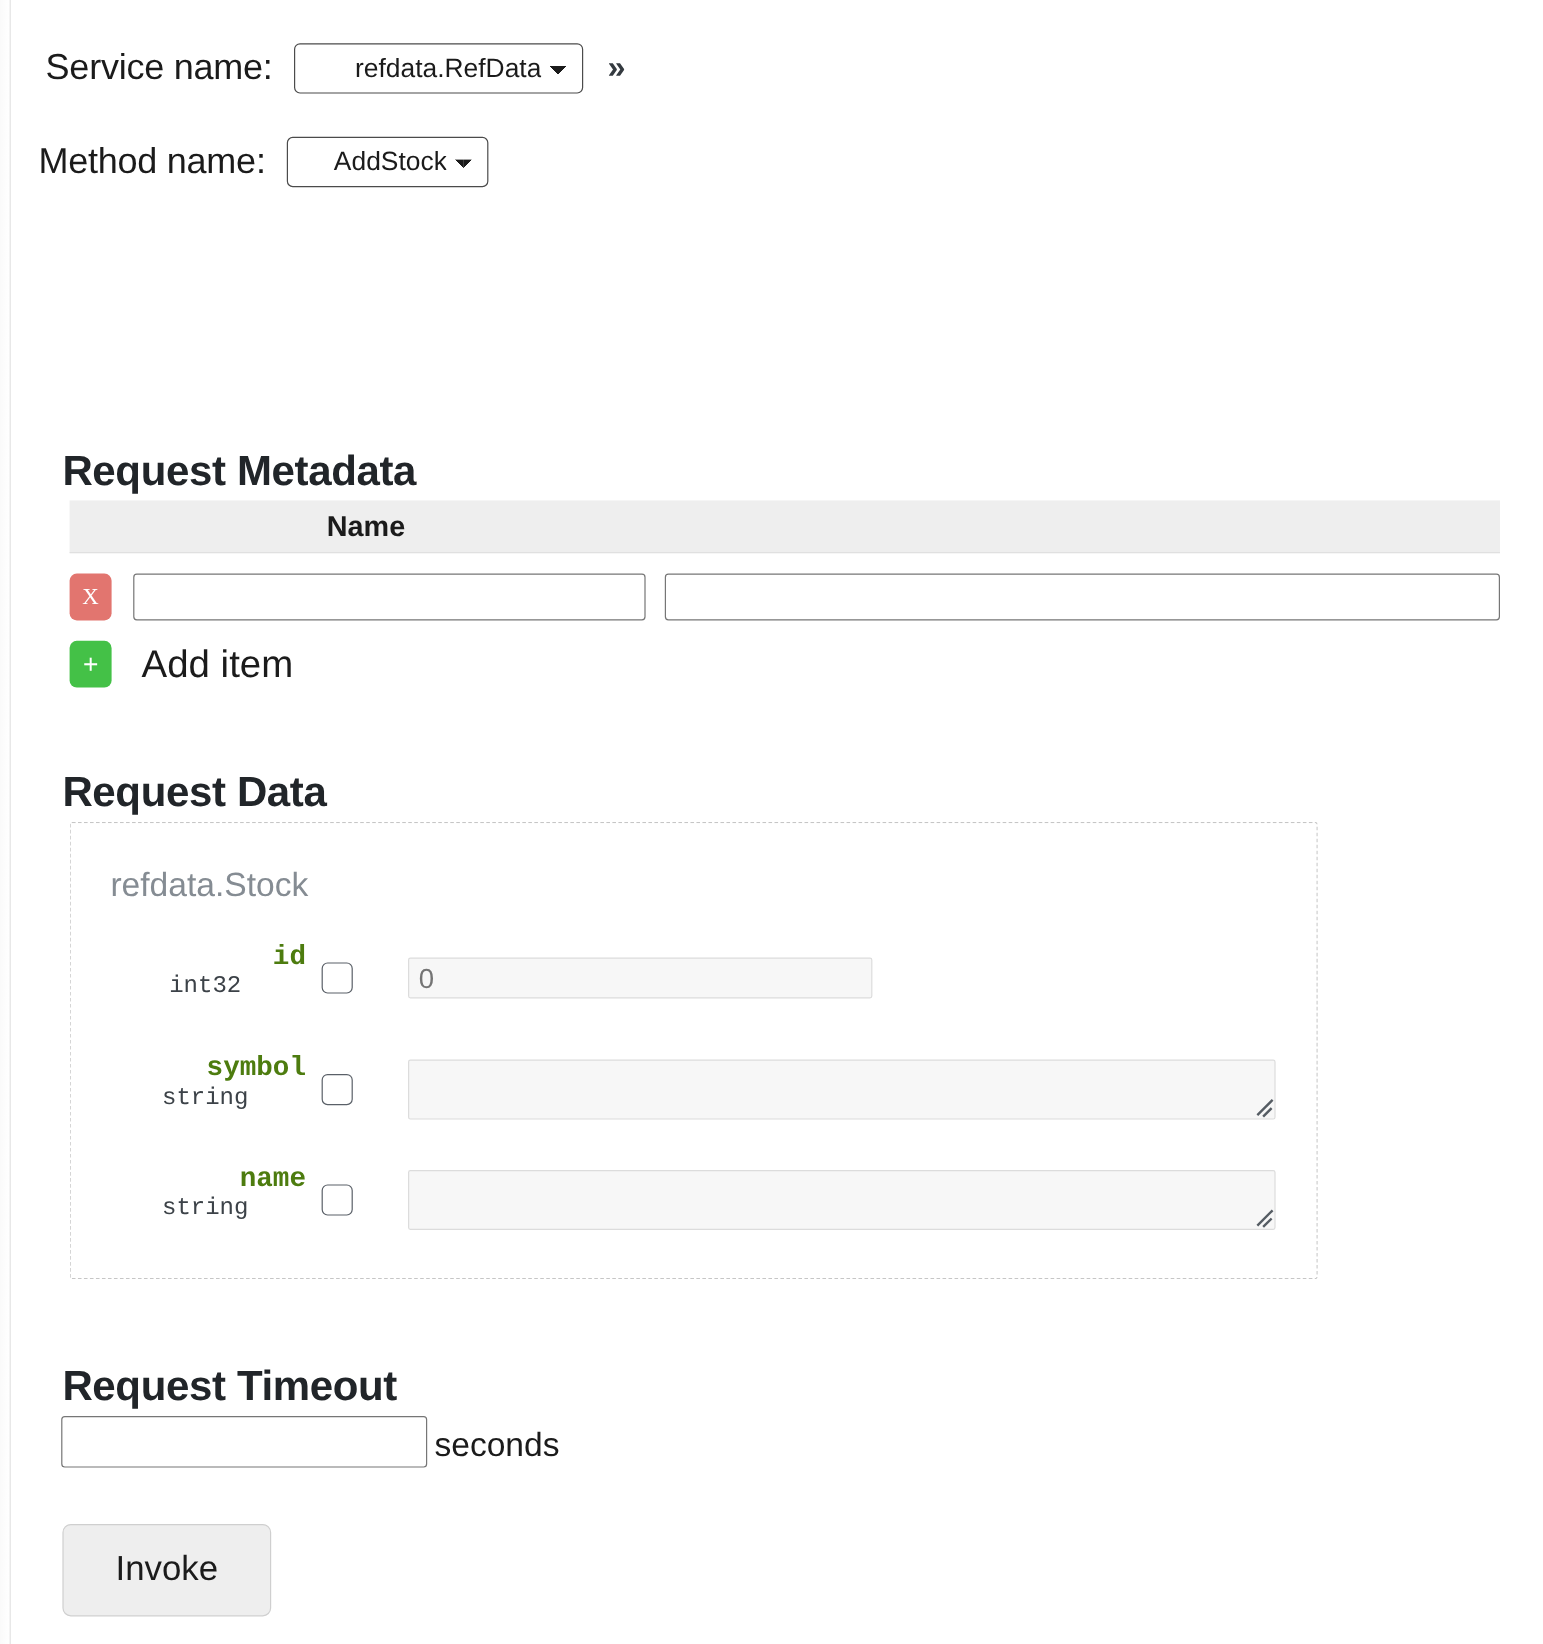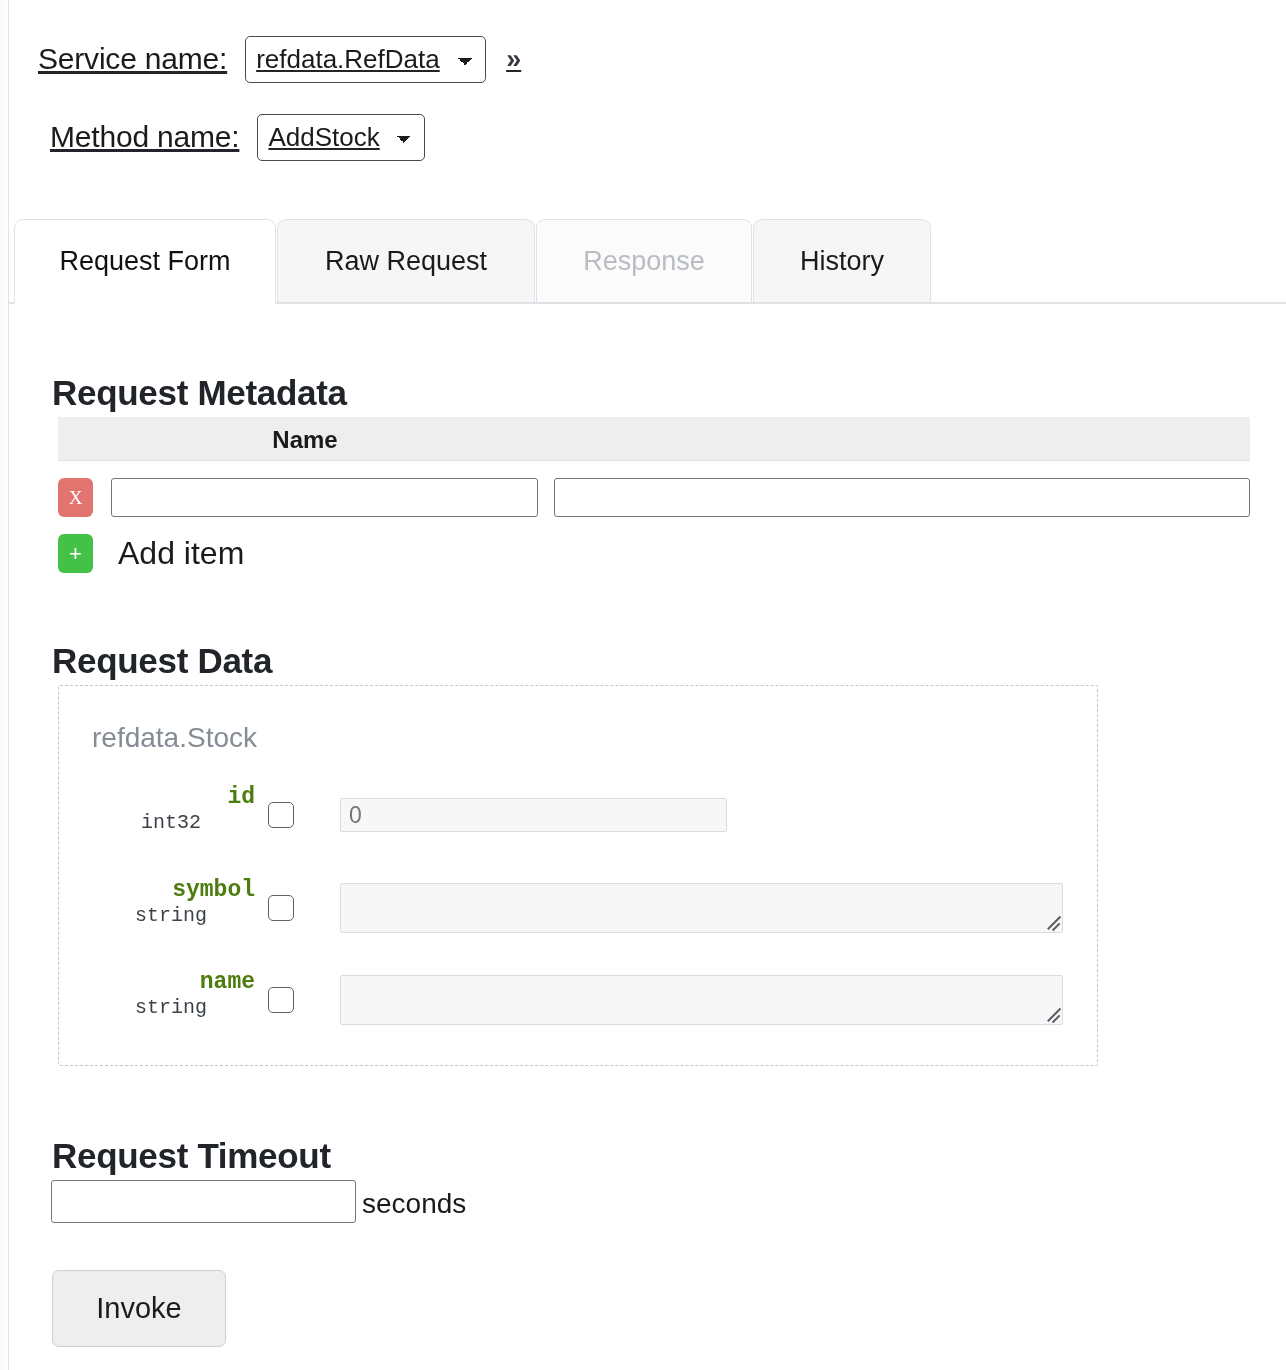--- a/index.html
+++ b/index.html
@@ -24,47 +24,47 @@
   .left-wash {
     position: absolute; left: 0; top: 0; width: 8px; height: 1370px;
     background: linear-gradient(to right, #fafafa, #ffffff);
   }
 
   
   .selector-row {
     position: absolute;
     display: flex;
     align-items: center;
-    text-decoration: underline;
   }
   .sel-label {
     font-size: 30px;
     color: #1b1b1b;
     letter-spacing: -0.2px;
     white-space: nowrap;
   }
   .native-select {
     font-family: "Liberation Sans", sans-serif;
-    font-size: 26px;
+    font-size: 22px;
     color: #1b1b1b;
     background: #ffffff;
     border: 1.6px solid #4b4b4b;
     border-radius: 5px;
     padding: 6px 34px 6px 10px;
     appearance: none;
     -webkit-appearance: none;
     line-height: 1.25;
     background-image:
       linear-gradient(45deg, transparent 50%, #1b1b1b 50%),
       linear-gradient(135deg, #1b1b1b 50%, transparent 50%);
     background-position:
       calc(100% - 20px) 55%,
       calc(100% - 13px) 55%;
     background-size: 7px 7px, 7px 7px;
     background-repeat: no-repeat;
+    text-align: right;
   }
   .chev-more {
     margin-left: 20px;
     font-size: 27px;
     font-weight: bold;
     color: #343a40;
     line-height: 1;
     user-select: none;
   }
 
@@ -291,42 +291,27 @@
   <div class="left-rule"></div>
 
   <div class="selector-row" style="left:38px; top:36px;">
     <span class="sel-label">Service name:</span>
     <select class="native-select" style="margin-left:18px; width:241px;">
       <option>refdata.RefData</option>
     </select>
     <span class="chev-more">»</span>
   </div>
 
-  <div class="selector-row" style="left:50px; top:114px;">
+  <div class="selector-row" style="left:32px; top:114px;">
     <span class="sel-label">Method name:</span>
     <select class="native-select" style="margin-left:18px; width:168px;">
       <option>AddStock</option>
     </select>
   </div>
 
-  <div class="tabbar">
-    <div class="tab-underline"></div>
-    <div class="tab active" style="left:14px; width:262px;">
-      <span>Request Form</span>
-    </div>
-    <div class="tab" style="left:277px; width:258px;">
-      <span>Raw Request</span>
-    </div>
-    <div class="tab disabled" style="left:536px; width:216px;">
-      <span>Response</span>
-    </div>
-    <div class="tab" style="left:753px; width:178px;">
-      <span>History</span>
-    </div>
-  </div>
 
   <h2 class="h2" style="left:52px; top:344px;">Request Metadata</h2>
 
   <div class="meta-head">
     <div class="th" style="left:0; width:494px;">Name</div>
   </div>
 
   <div class="meta-row">
     <button class="sq-btn del" style="left:0; top:0;">X</button>
     <input class="text-in" style="left: 53px; top: 0px; width: 427px;" placeholder="">

